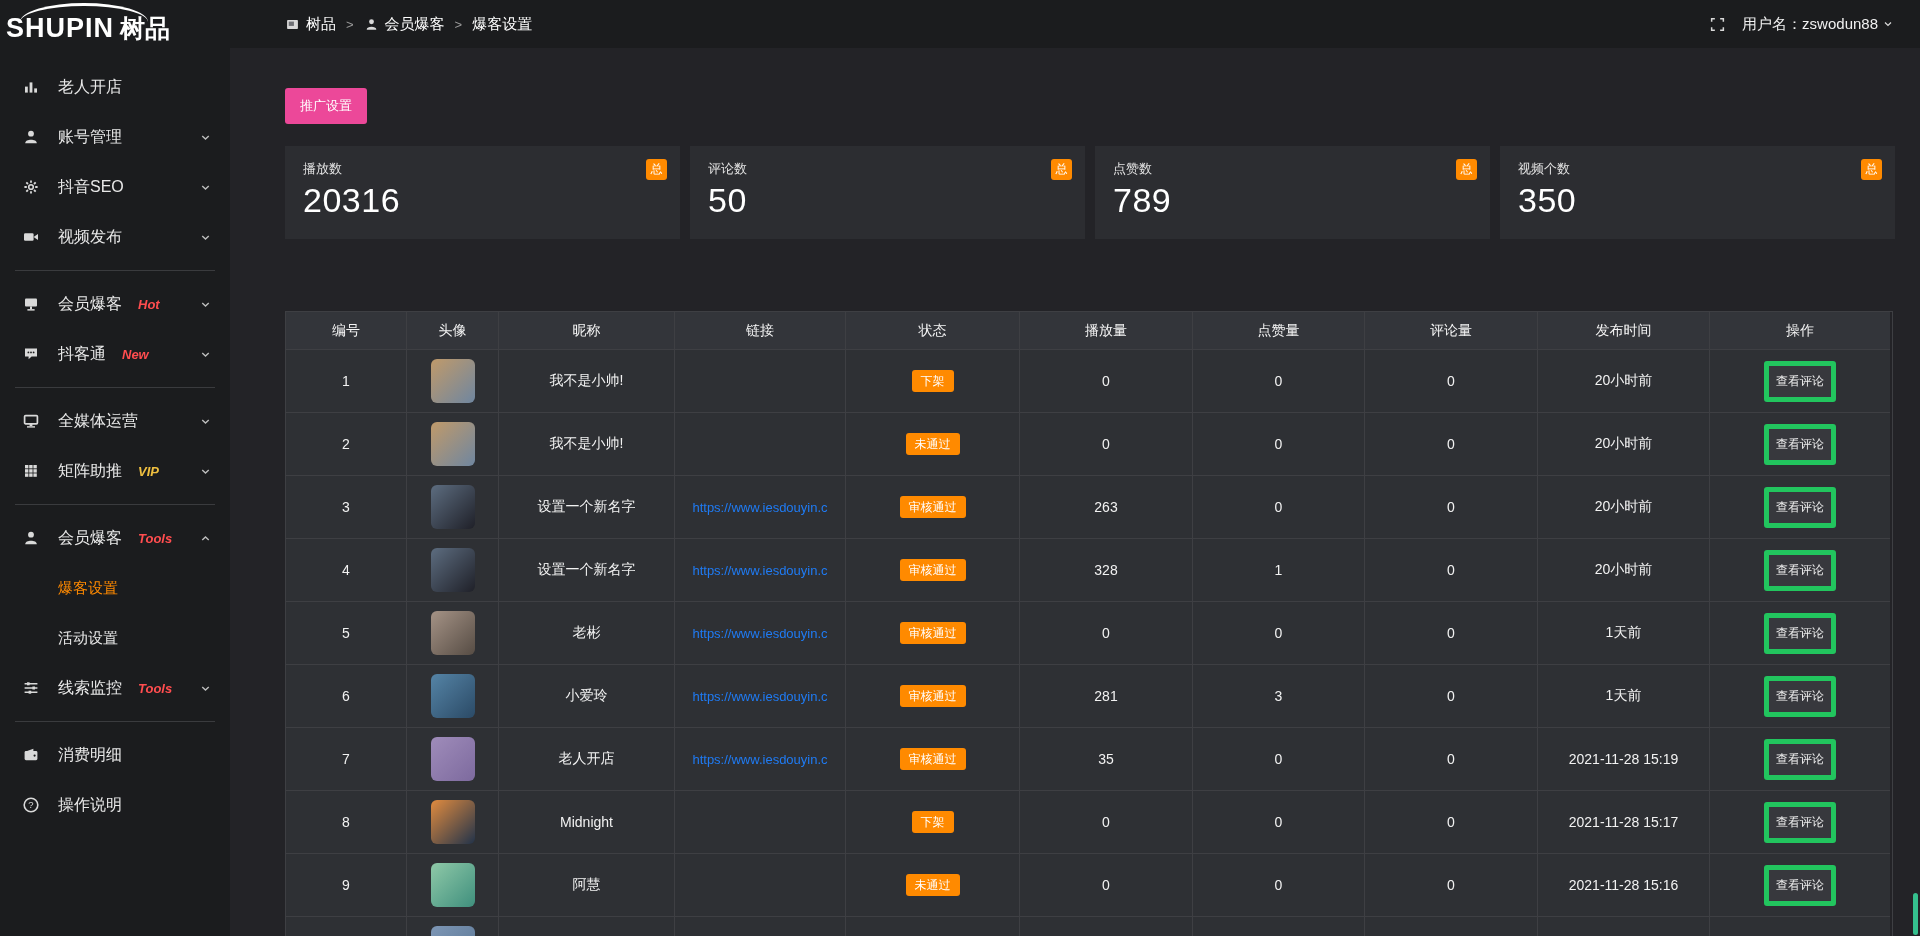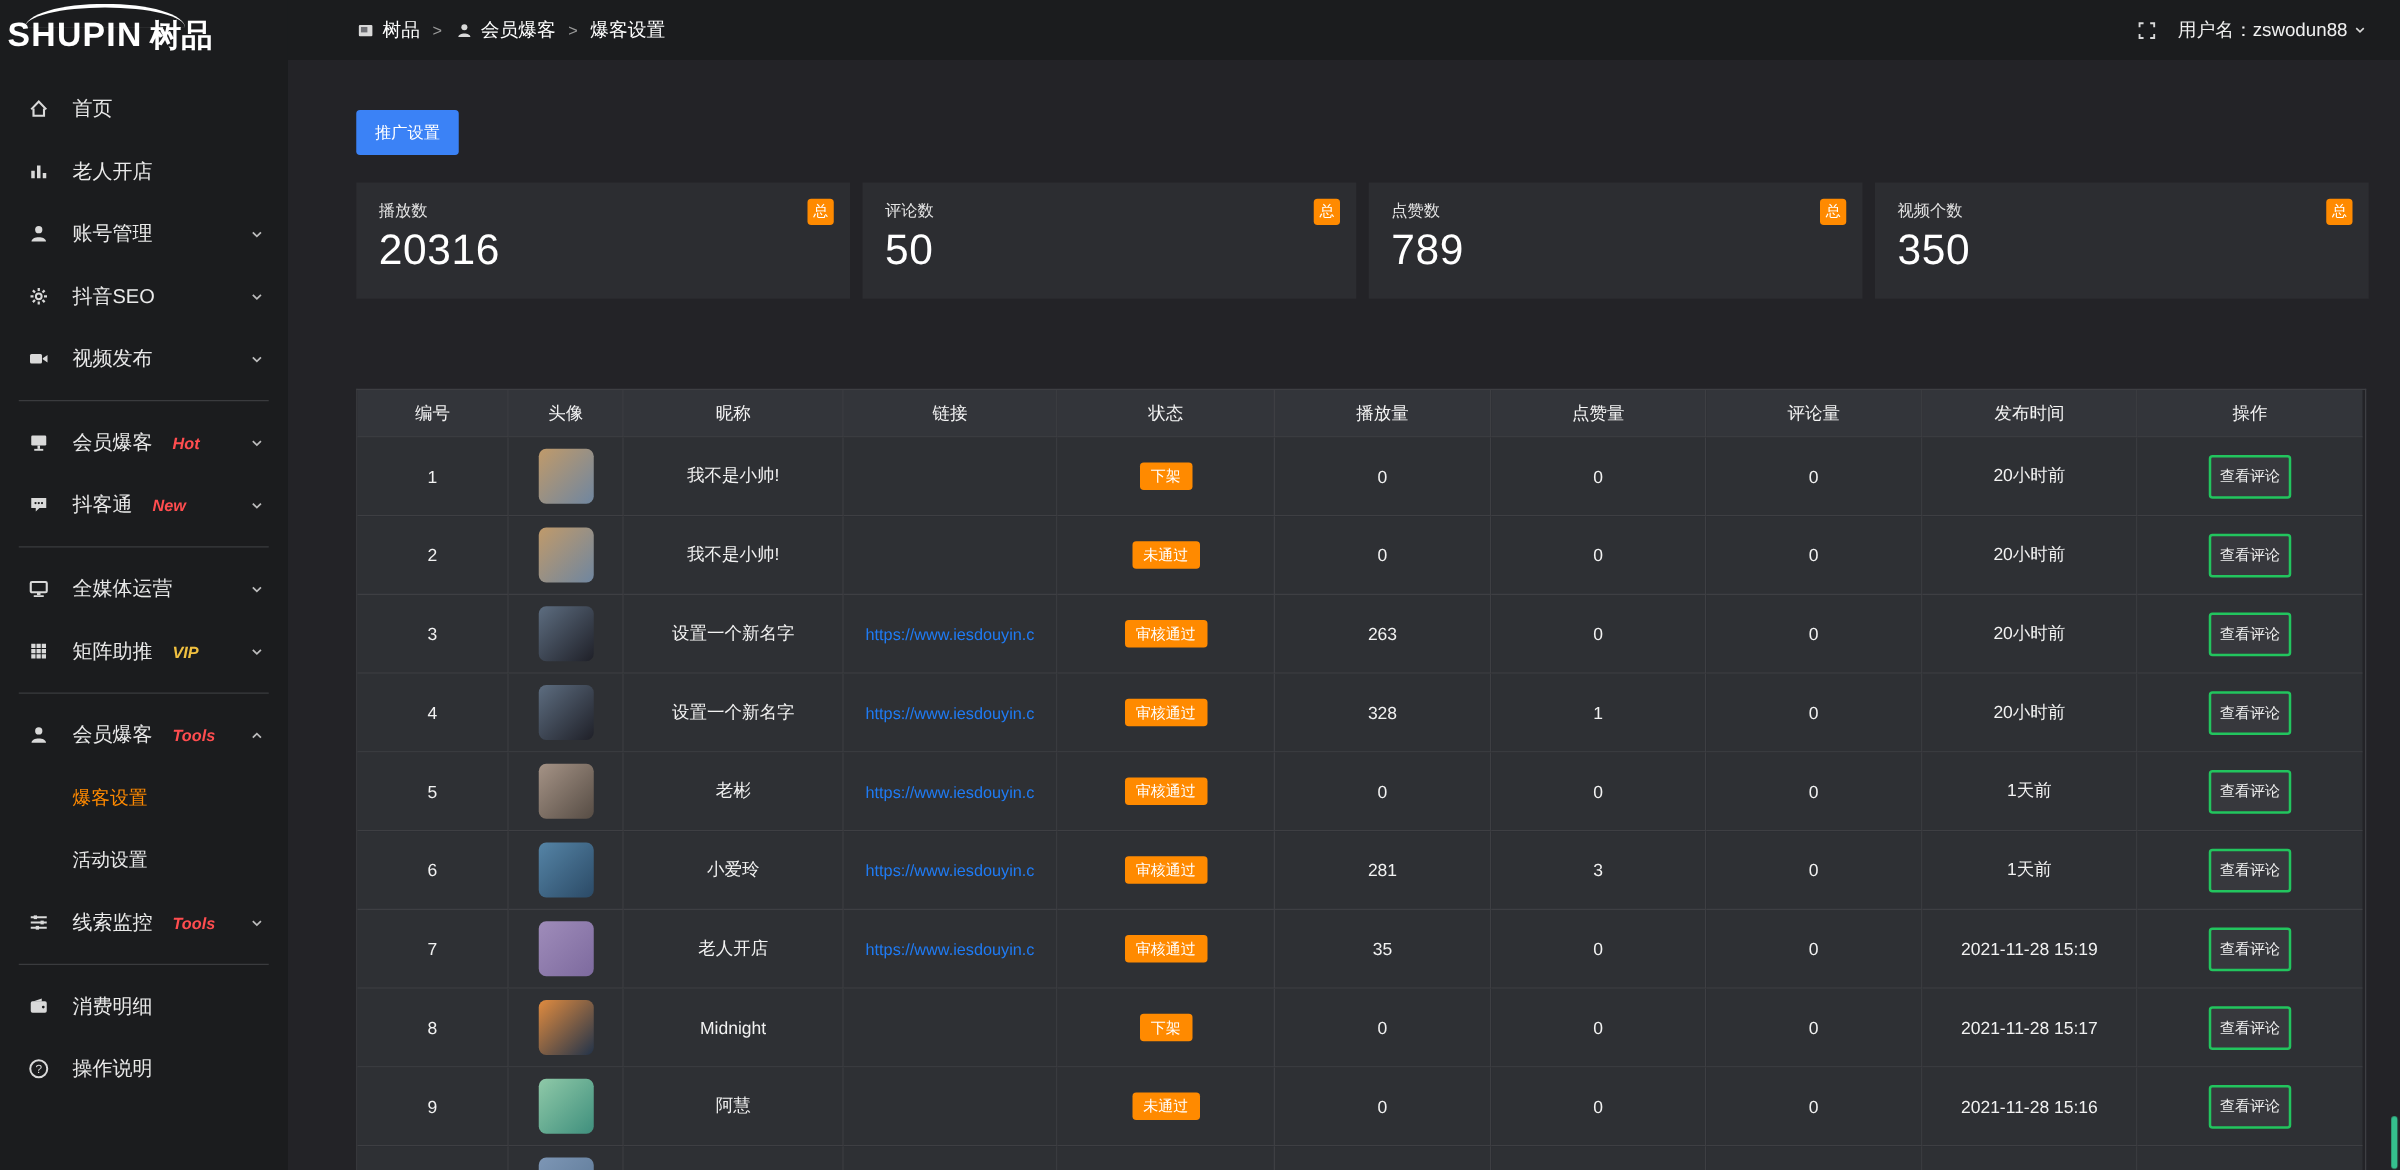--- a/index.html
+++ b/index.html
@@ -27,64 +27,55 @@
   
   .topbar{position:fixed;left:230px;right:0;top:0;height:48px;background:#1b1c1e;z-index:2;
     display:flex;align-items:center;justify-content:space-between;padding:0 26px 0 55px;box-sizing:border-box;}
   .crumbs{display:flex;align-items:center;}
   .crumb{display:flex;align-items:center;gap:6px;font-size:15px;color:#fff;cursor:pointer;}
   .crumb-sep{color:#9a9a9a;font-size:13px;margin:0 10px;}
   .top-right{display:flex;align-items:center;gap:16px;justify-content:space-between;}
   .username{font-size:15px;color:#f0f0f0;cursor:pointer;display:flex;align-items:center;gap:4px;}
   
   .content{position:absolute;left:230px;top:48px;right:0;bottom:0;padding:40px 0 0 55px;box-sizing:border-box;overflow:hidden;}
-  .promo-btn{display:inline-block;background:#3b82f6;color:#fff;border:none;border-radius:3px;
+  .promo-btn{display:inline-block;background:#ec4899;color:#fff;border:none;border-radius:3px;
     font-size:13px;padding:9px 15px;cursor:pointer;font-family:inherit;}
   .stats{display:grid;grid-template-columns:repeat(4,1fr);gap:10px;width:1610px;margin-top:22px;}
   .stat-card{position:relative;height:93px;background:#2c2d31;padding:14px 18px;box-sizing:border-box;}
   .stat-label{font-size:13px;color:#e3e3e3;}
   .stat-value{font-size:34px;color:#fff;margin-top:3px;letter-spacing:.5px;}
   .stat-badge{position:absolute;top:13px;right:13px;width:21px;height:21px;background:#ff8a00;
     border-radius:3px;color:#fff;font-size:12px;display:flex;align-items:center;justify-content:center;}
   
   .table{width:1608px;margin-top:72px;border:1px solid #3e3f43;border-bottom:none;box-sizing:border-box;}
   .t-row{display:grid;grid-template-columns:121px 92px 176px 171px 174px 173px 172px 173px 172px 180px;}
   .t-cell{display:flex;align-items:center;justify-content:center;border-right:1px solid #3e3f43;
     border-bottom:1px solid #3e3f43;box-sizing:border-box;overflow:hidden;}
   .t-cell:last-child{border-right:none;}
   .t-head .t-cell{height:38px;background:#33353a;font-size:14px;color:#f4f4f4;}
   .t-body-row .t-cell{height:63px;background:#2e3034;font-size:14px;color:#f2f2f2;}
   .avatar{width:44px;height:44px;border-radius:6px;}
   .badge{background:#ff8a00;color:#fff;font-size:12px;padding:5px 9px;border-radius:3px;line-height:1;cursor:default;}
   .link{color:#1f7bf4;font-size:13px;text-decoration:none;white-space:nowrap;max-width:162px;overflow:hidden;cursor:pointer;}
   .time{font-size:13px;}
-  .action-btn{background:#37383d;border:2px solid #22c55e;color:#f0f0f0;font-size:12px;
+  .action-btn{background:#37383d;border:5px solid #22c55e;color:#f0f0f0;font-size:12px;
     padding:7px 7px;border-radius:3px;cursor:pointer;font-family:inherit;}
   .scroll-thumb{position:fixed;right:2px;top:893px;width:5px;height:42px;background:#35c08e;border-radius:3px;z-index:5;}
 </style>
 </head>
 <body>
 
 <div class="app">
 
   <aside class="sidebar">
     <div class="logo">
       <span class="logo-arc"></span>
       <span class="logo-en">SHUPIN</span><span class="logo-cn">树品</span>
     </div>
     <nav class="menu" id="menu">
-        <div class="menu-item">
-          <span class="mi-icon">
-            <svg viewBox="0 0 18 18" width="18" height="18" aria-hidden="true">
-              <path d="M3 9.5 L9 3.2 L15 9.5" fill="none" stroke="#d9d9d9" stroke-width="1.7"></path>
-              <path d="M4.8 8.8 V14.6 H13.2 V8.8" fill="none" stroke="#d9d9d9" stroke-width="1.7"></path>
-            </svg>
-          </span>
-          <span class="mi-label">首页</span>
-        </div>
         <div class="menu-item">
           <span class="mi-icon">
             <svg viewBox="0 0 18 18" width="18" height="18" aria-hidden="true">
               <rect x="3" y="8.6" width="2.8" height="6" fill="#d9d9d9"></rect>
               <rect x="7.6" y="4.4" width="2.8" height="10.2" fill="#d9d9d9"></rect>
               <rect x="12.2" y="10.4" width="2.8" height="4.2" fill="#d9d9d9"></rect>
             </svg>
           </span>
           <span class="mi-label">老人开店</span>
         </div>

